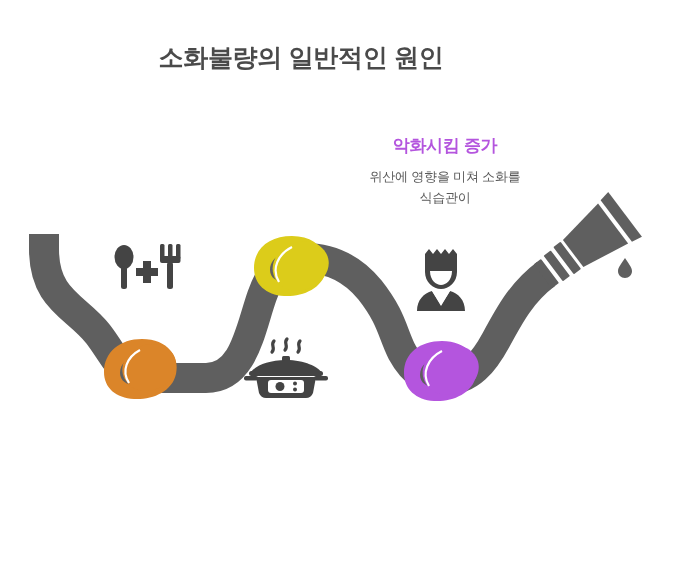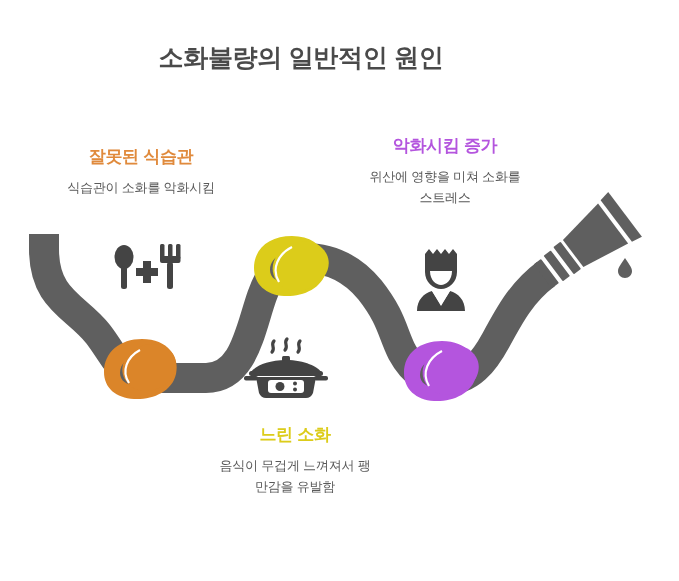--- a/index.html
+++ b/index.html
@@ -227,30 +227,21 @@
       <path d="M 425,254 L 429,249 L 433,254 L 437,249 L 441,254 L 445,249 L 449,254 L 453,249 L 457,254
                L 457,272 C 457,282 449,289 441,289 C 433,289 425,282 425,272 Z"></path>
 
       <path fill="#ffffff" d="M 430,271 L 452,271 C 452,280 446,285 441,285 C 436,285 430,280 430,271 Z"></path>
 
       <path d="M 417,311 C 417,300 424,293 432,291 L 441,305 L 450,291 C 458,293 465,300 465,311 Z"></path>
       <path fill="#ffffff" d="M 432,291 L 441,306 L 450,291 L 446,290 L 441,297 L 436,290 Z"></path>
     </g>
   </svg>
 
-  <div class="callout" id="callout-habits">
-    <p class="callout-title c-orange">잘못된 식습관</p>
-    <p class="callout-desc">식습관이 소화를 악화시킴</p>
-  </div>
 
   <div class="callout" id="callout-stress">
     <p class="callout-title c-purple">악화시킴 증가</p>
     <p class="callout-desc">위산에 영향을 미쳐 소화를
-스트레스</p>
+식습관이</p>
   </div>
 
-  <div class="callout" id="callout-slow">
-    <p class="callout-title c-yellow">느린 소화</p>
-    <p class="callout-desc">음식이 무겁게 느껴져서 팽
-만감을 유발함</p>
-  </div>
 
 </div>
 
 </body></html>

